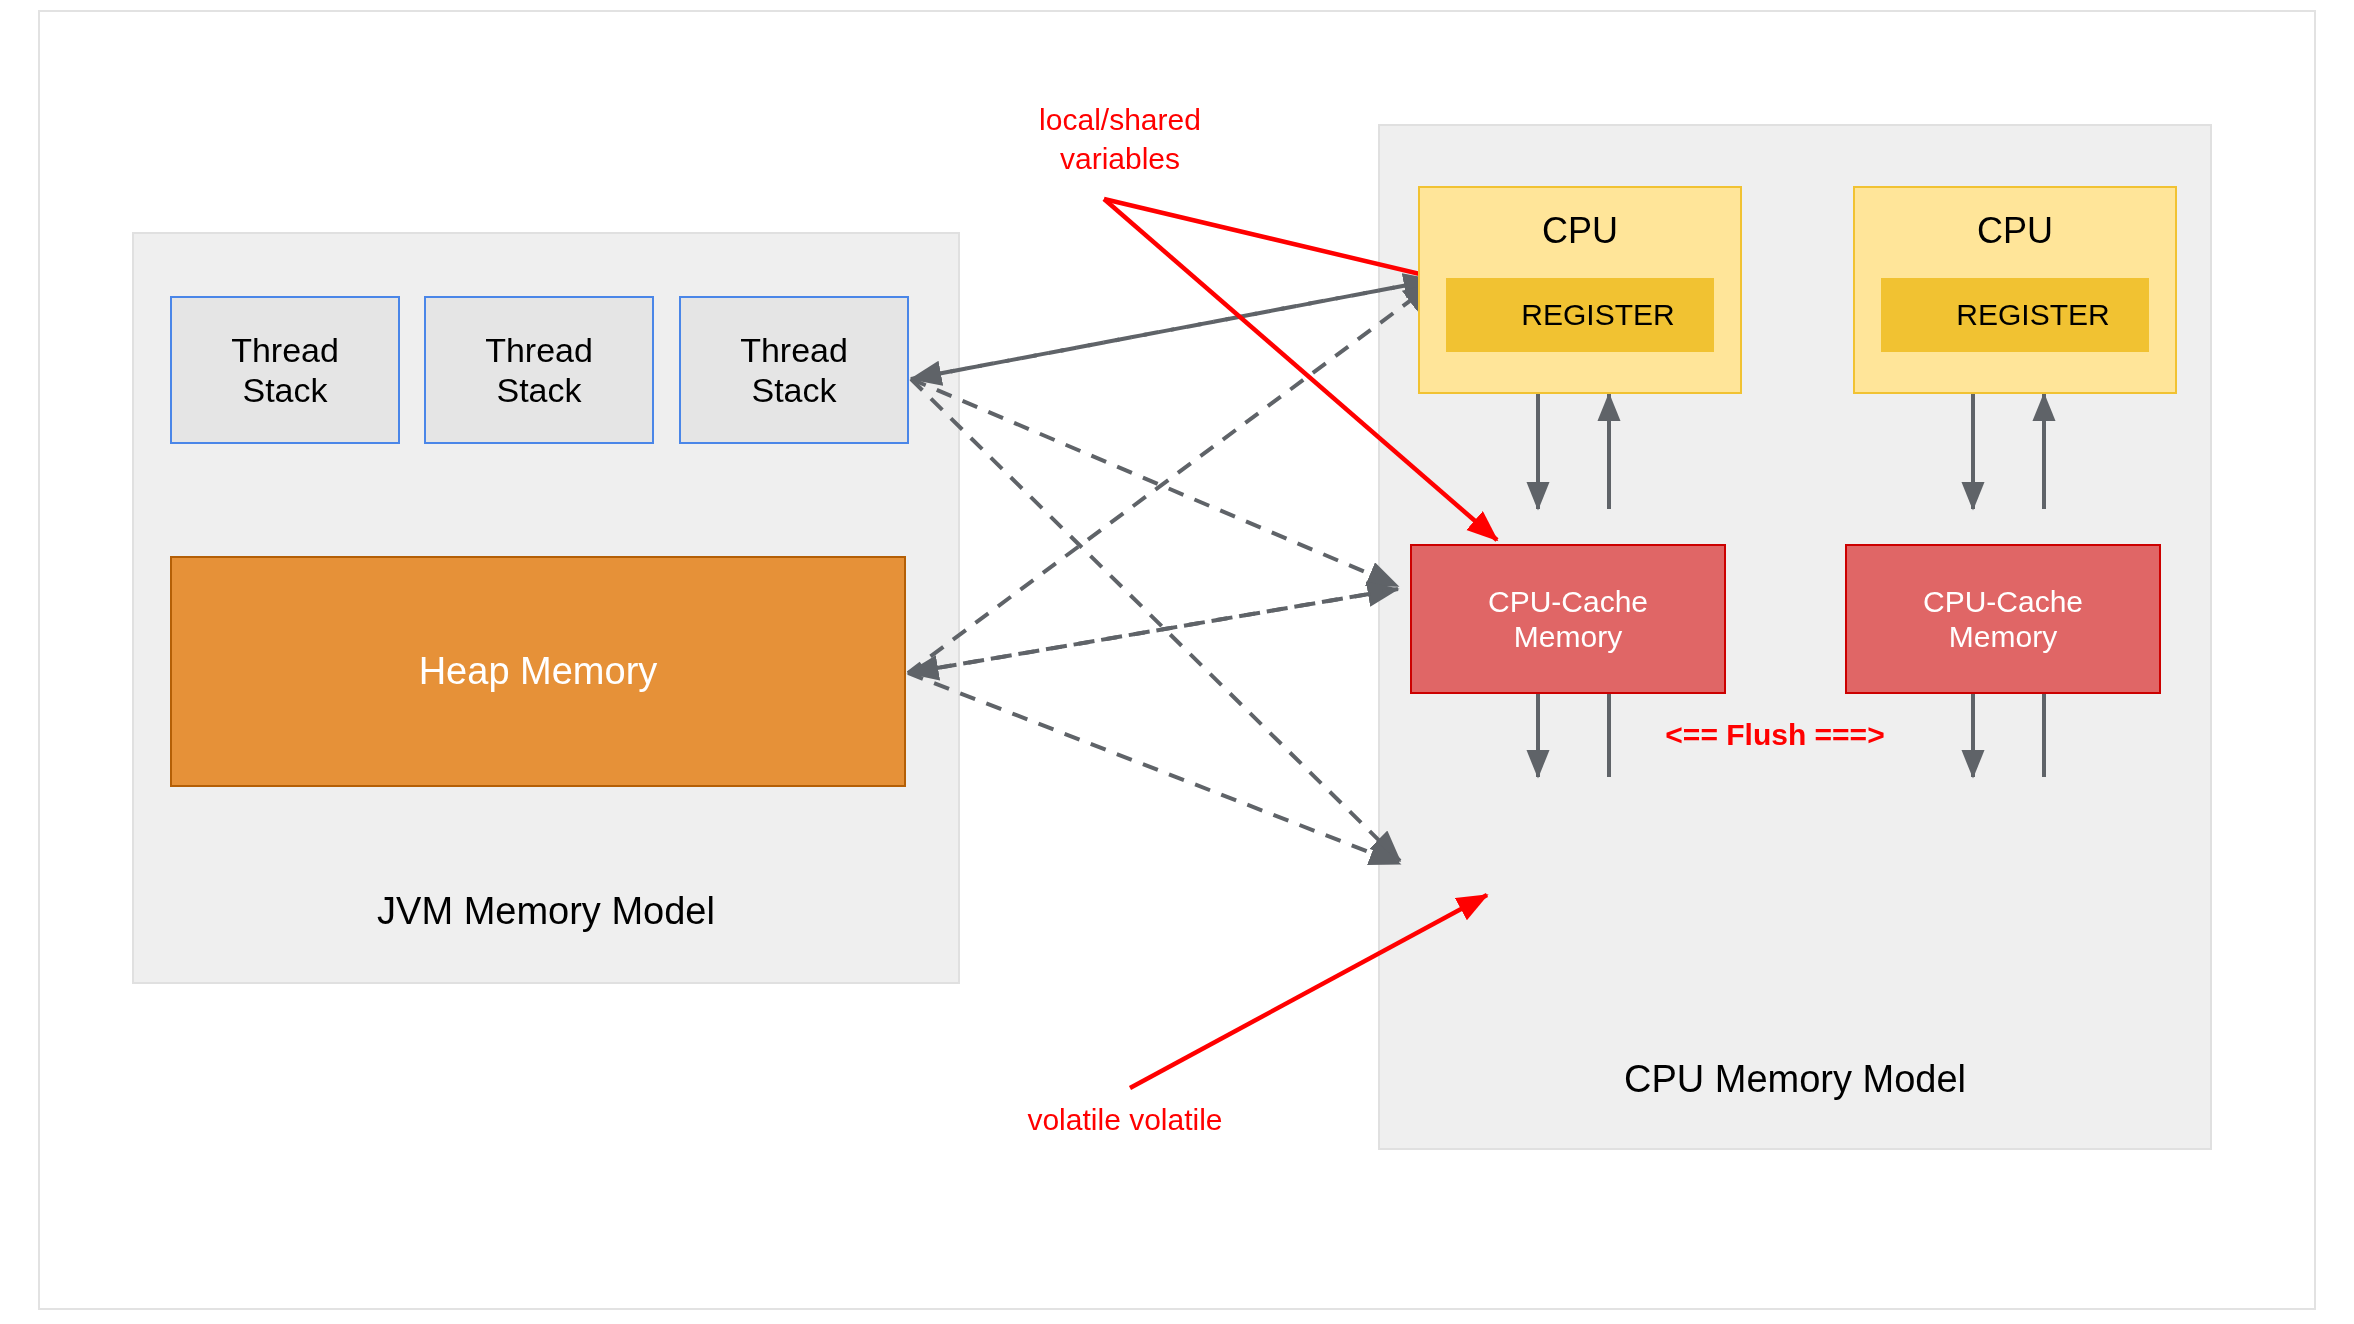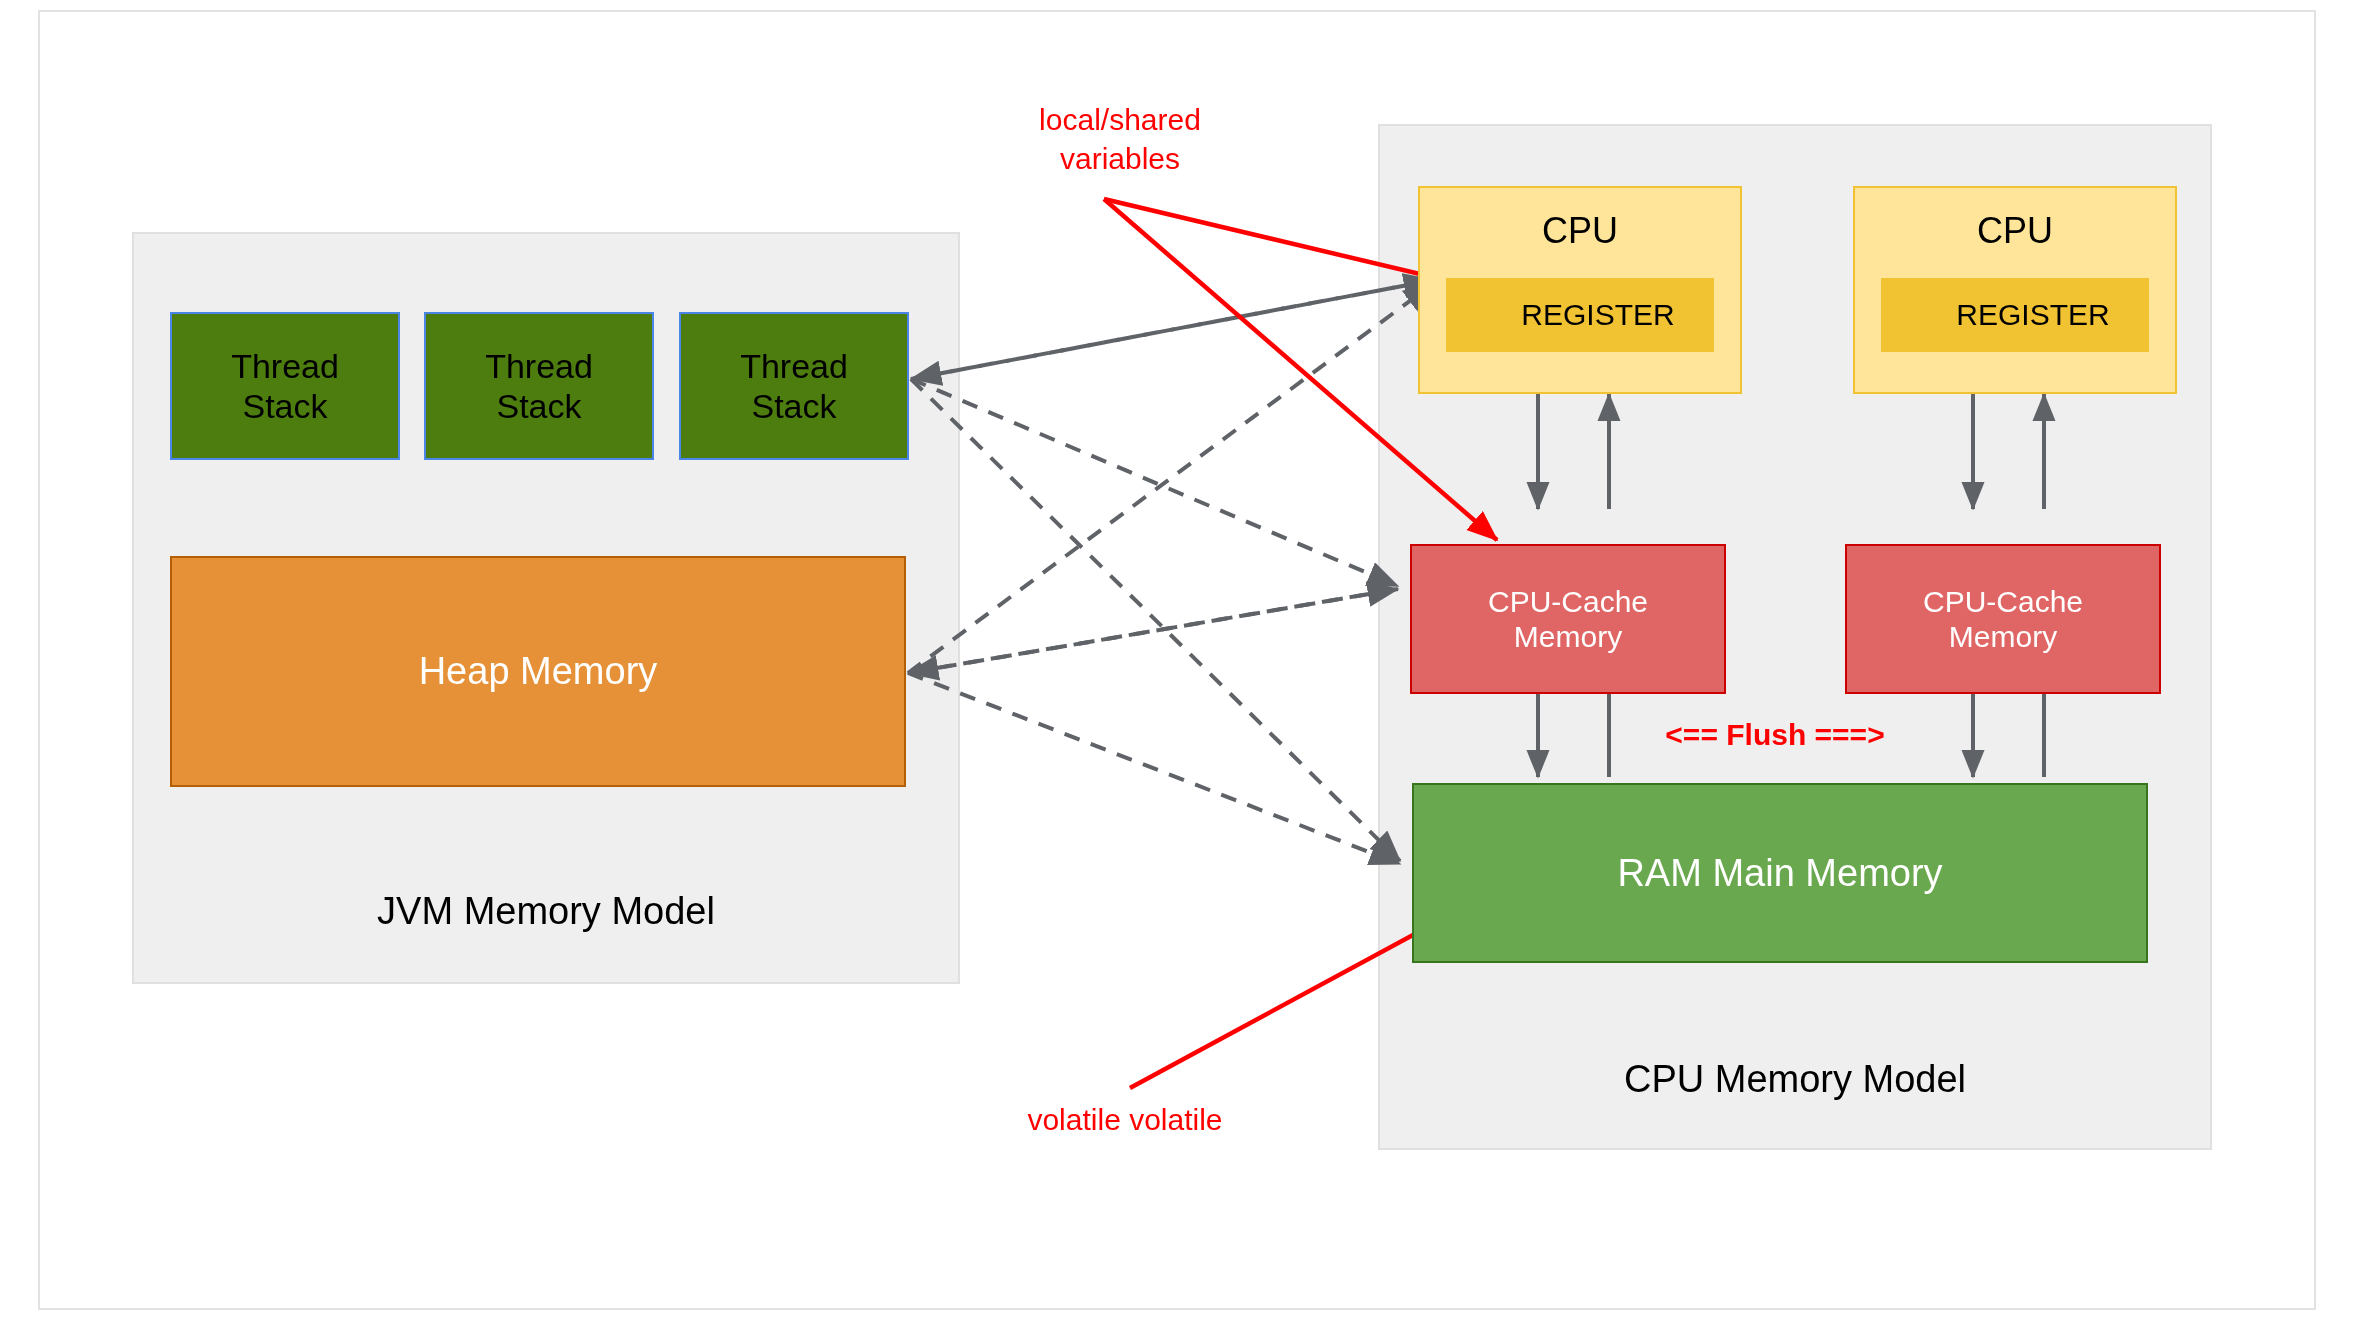--- a/index.html
+++ b/index.html
@@ -50,22 +50,22 @@
     box-sizing: border-box;
     display: flex;
     align-items: center;
     justify-content: center;
     text-align: center;
     line-height: 1.18;
   }
   .thread-stack {
     width: 230px;
     height: 148px;
-    top: 312px;
-    background: #4d7c0f;
+    top: 296px;
+    background: #e5e5e5;
     border: 2px solid #4a86e8;
     color: #000000;
     font-size: 34px;
   }
   #thread-stack-1 { left: 170px; }
   #thread-stack-2 { left: 424px; }
   #thread-stack-3 { left: 679px; }
 
   #heap-memory {
     left: 170px;
@@ -222,21 +222,20 @@
   <div class="node register-box" id="register-box-1">REGISTER</div>
 
   <div class="node cpu-box" id="cpu-box-2">CPU</div>
   <div class="node register-box" id="register-box-2">REGISTER</div>
 
   <div class="node cache-box" id="cache-box-1" style="white-space: pre-line;">CPU-Cache
 Memory</div>
   <div class="node cache-box" id="cache-box-2" style="white-space: pre-line;">CPU-Cache
 Memory</div>
 
-  <div class="node" id="ram-box">RAM Main Memory</div>
 
   <div class="annot" id="annot-flush">&lt;== Flush ===&gt;</div>
 
   <div class="annot" id="annot-local-shared" style="white-space: pre-line;">local/shared
 variables</div>
 
   <div class="annot" id="annot-volatile">volatile volatile</div>
 
   <div class="panel-title" id="jvm-panel-title">JVM Memory Model</div>
   <div class="panel-title" id="cpu-panel-title">CPU Memory Model</div>

